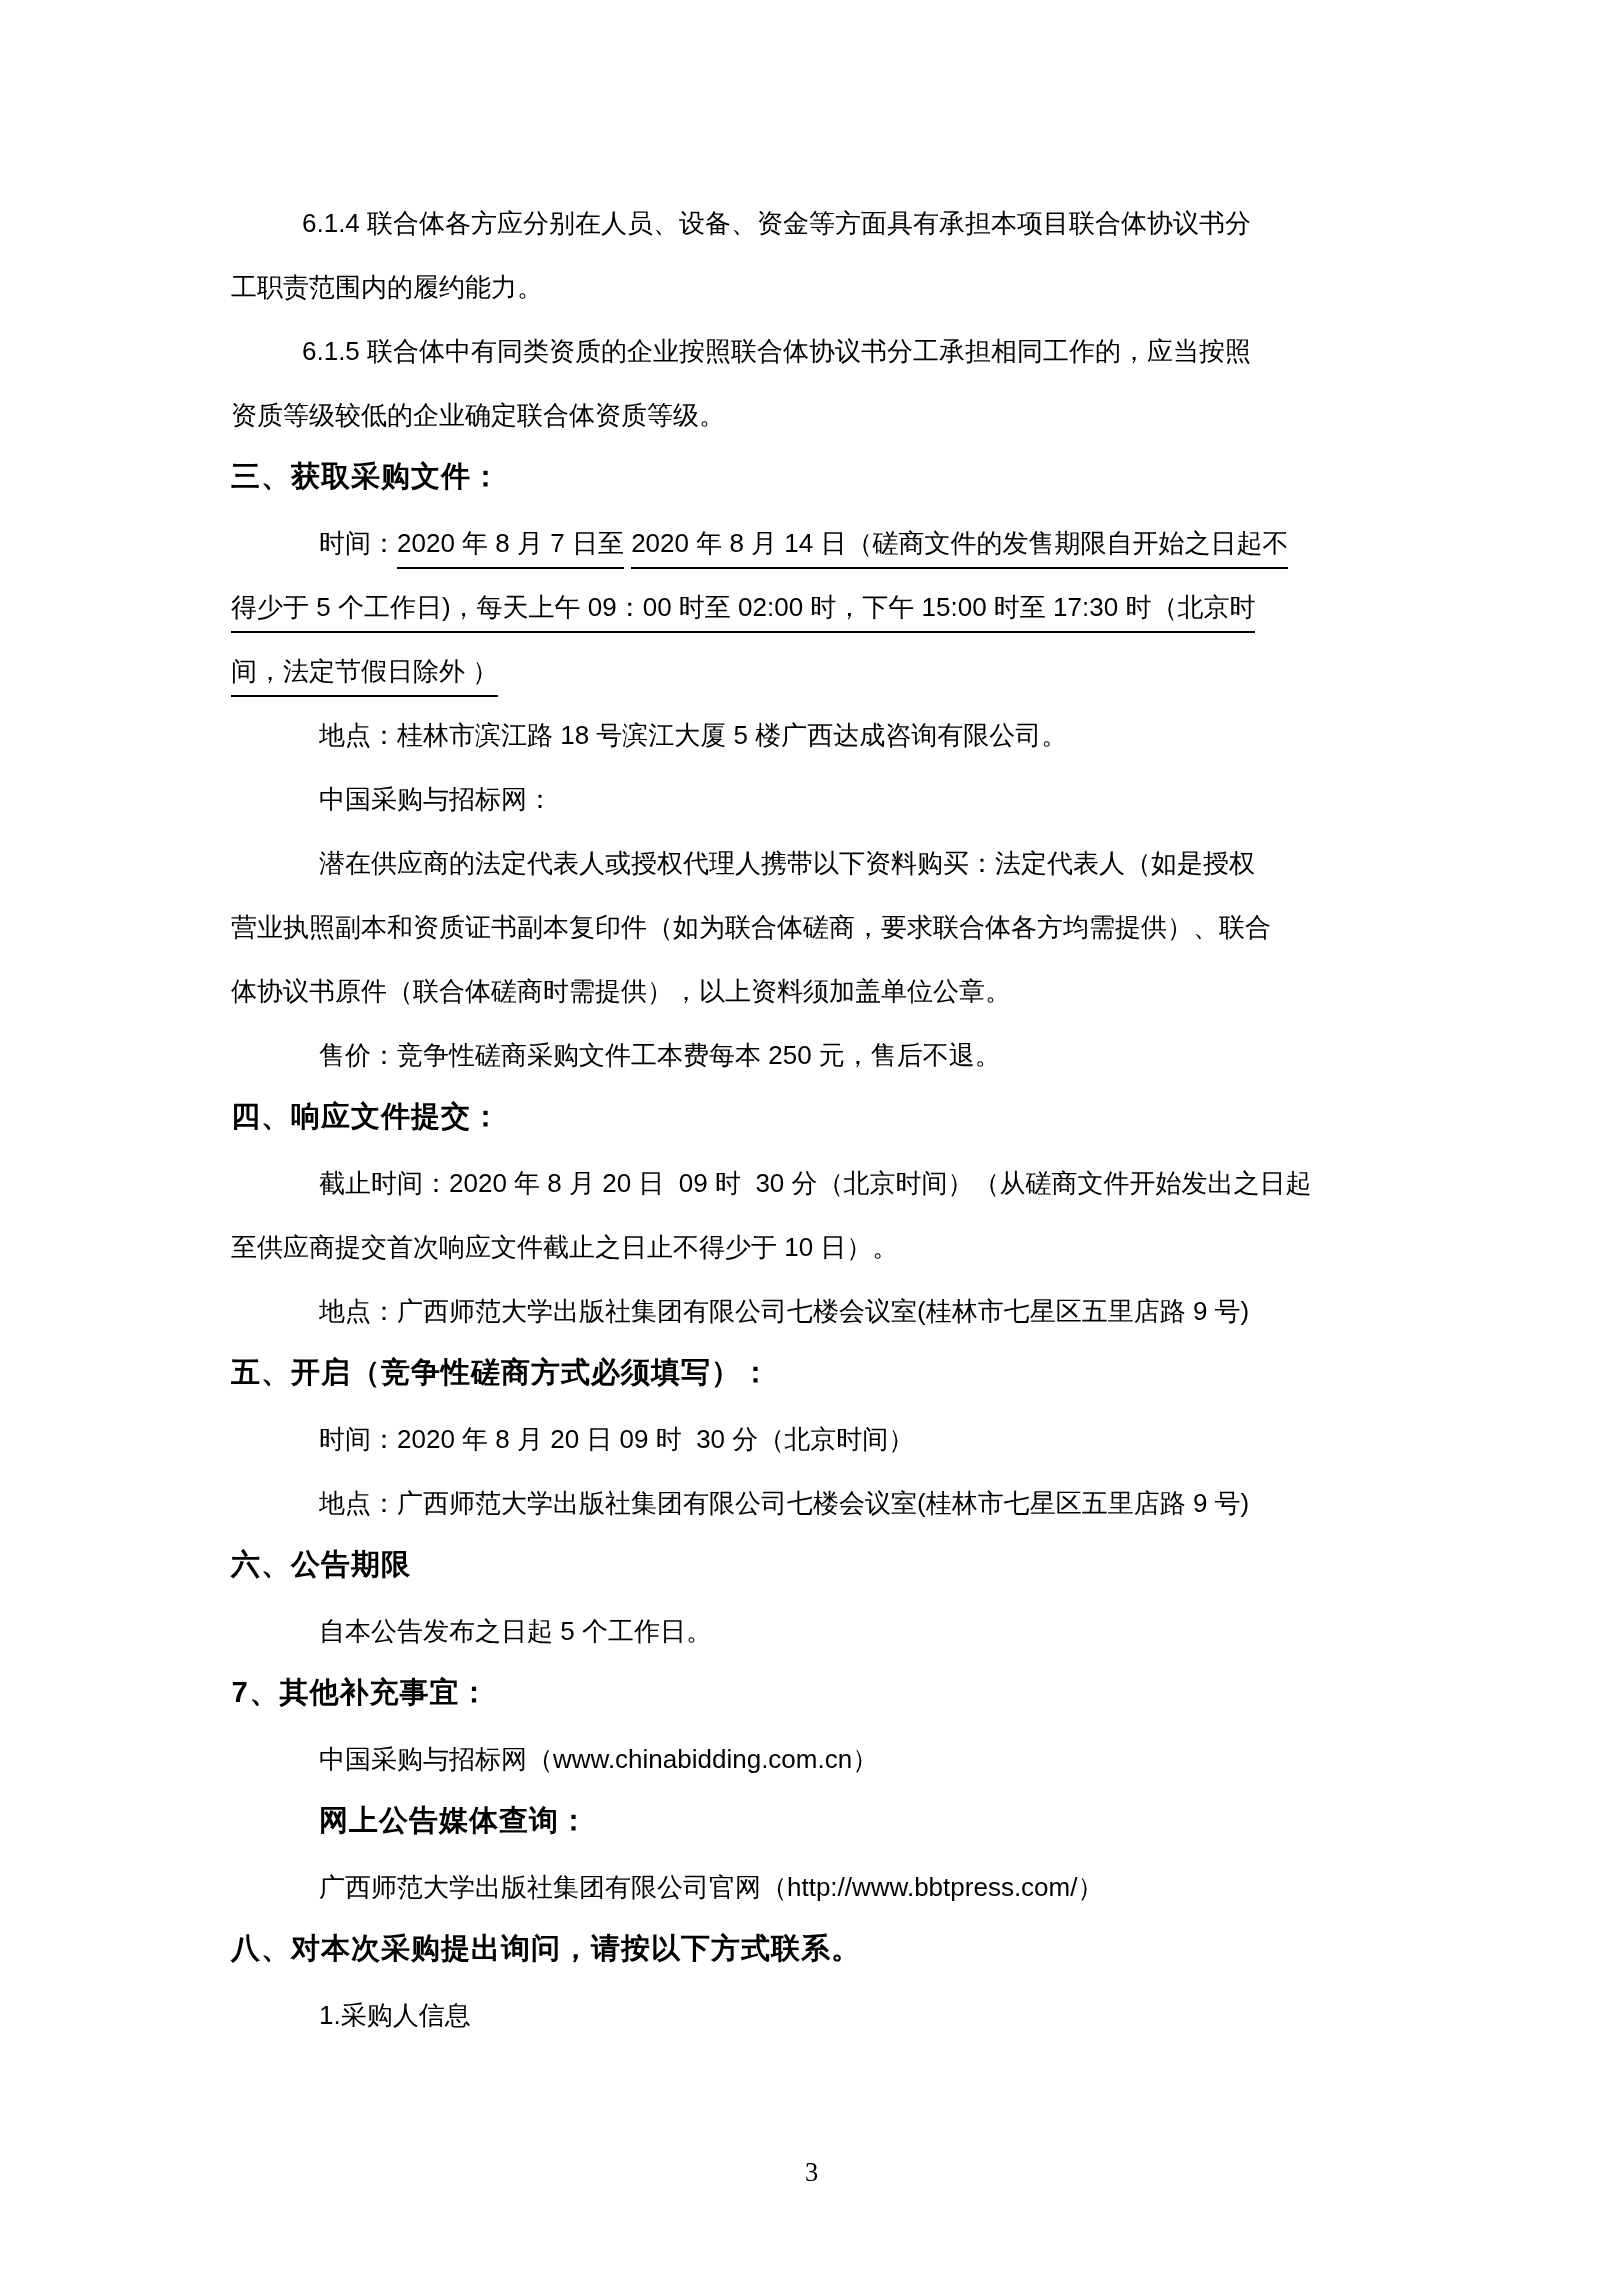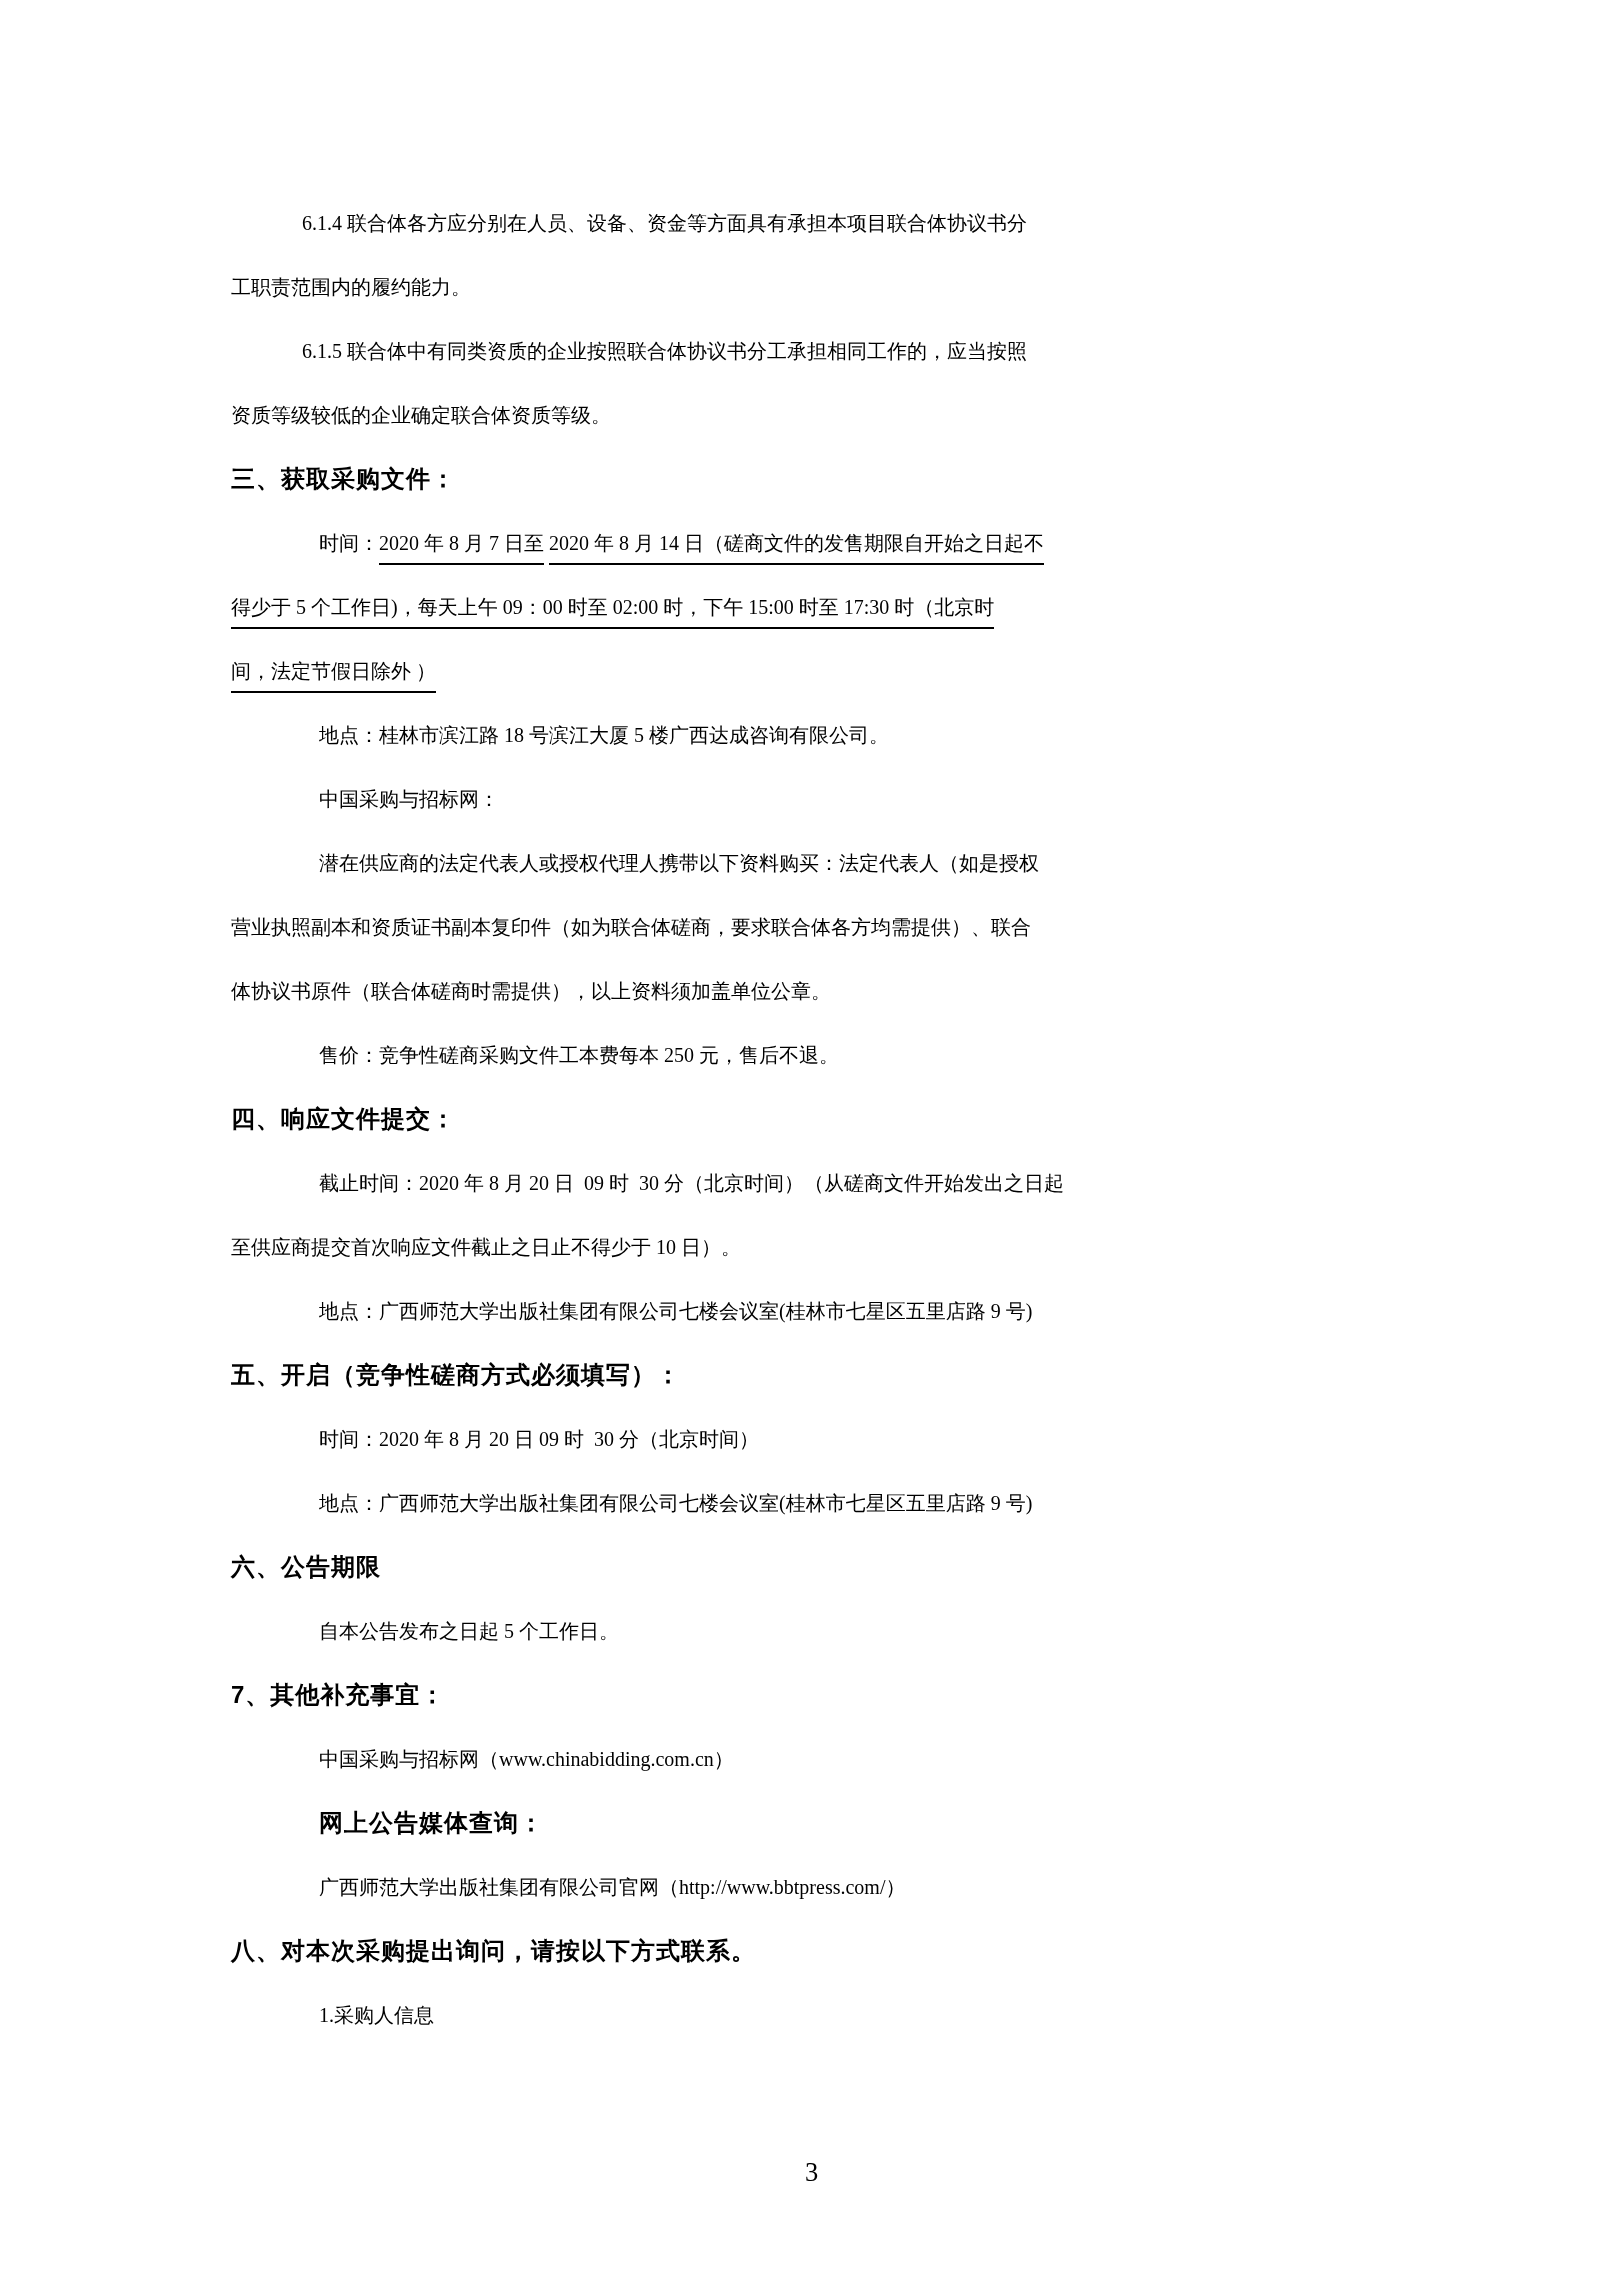--- a/index.html
+++ b/index.html
@@ -16,29 +16,29 @@
   }
   .content {
     position: absolute;
     left: 231px;
     top: 191px;
     width: 1158px;
   }
   .line {
     height: 64px;
     line-height: 64px;
-    font-size: 20px;
+    font-size: 26px;
     color: #000000;
-    font-family: Liberation Serif, serif;
+    font-family: Liberation Sans, sans-serif;
     white-space: pre;
   }
   .heading {
-    font-family: Liberation Sans, sans-serif;
+    font-family: Liberation Mono, monospace;
     font-weight: 700;
-    font-size: 24px;
+    font-size: 29px;
     letter-spacing: 1px;
   }
   .ind-a { padding-left: 71px; }   
   .ind-b { padding-left: 88px; }   
   .u {
     border-bottom: 2.9px solid #000000;
     padding-bottom: 9px;
   }
   .footer-num {
     position: absolute;

